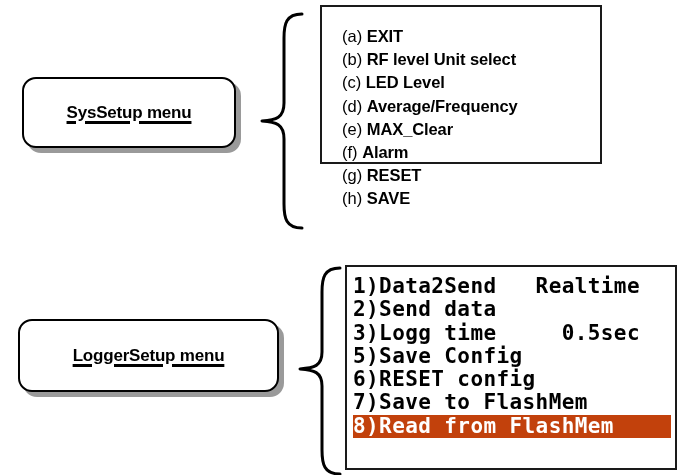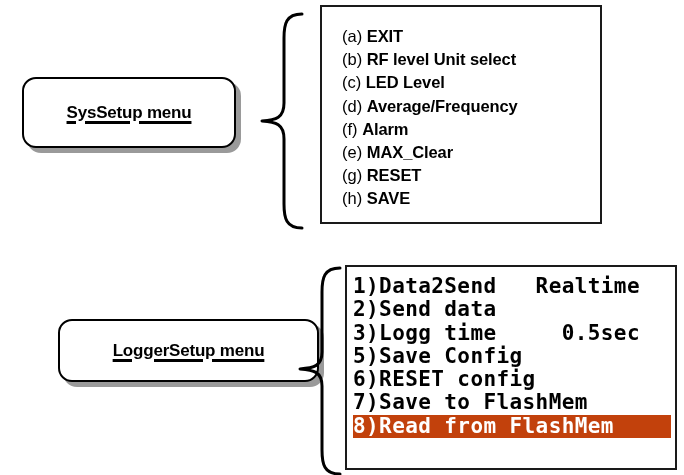--- a/index.html
+++ b/index.html
@@ -48,36 +48,35 @@
   #sys-label-box {
     left: 22px;
     top: 77px;
     width: 214px;
     height: 71px;
   }
   #logger-label-box {
     left: 18px;
     top: 319px;
     width: 261px;
-    height: 63px;
-    margin-left: 40px;
+    height: 73px;
   }
 
   
   .brace {
     position: absolute;
   }
 
   
   #sys-panel {
     position: absolute;
     left: 320px;
     top: 5px;
     width: 282px;
-    height: 219px;
+    height: 159px;
     border: 2.5px solid #1a1a1a;
     background: #ffffff;
     box-sizing: border-box;
     padding: 18px 0 0 20px;
   }
   .sys-item {
     font-size: 16.5px;
     line-height: 23.2px;
     white-space: nowrap;
     display: block;
@@ -152,26 +151,26 @@
     </span>
     <span class="sys-item">
       <span class="marker">(c)</span>
       <span class="text">LED Level</span>
     </span>
     <span class="sys-item">
       <span class="marker">(d)</span>
       <span class="text">Average/Frequency</span>
     </span>
     <span class="sys-item">
+      <span class="marker">(e)</span>
+      <span class="text">MAX_Clear</span>
+    </span>
+    <span class="sys-item">
       <span class="marker">(f)</span>
       <span class="text">Alarm</span>
-    </span>
-    <span class="sys-item">
-      <span class="marker">(e)</span>
-      <span class="text">MAX_Clear</span>
     </span>
     <span class="sys-item">
       <span class="marker">(g)</span>
       <span class="text">RESET</span>
     </span>
     <span class="sys-item">
       <span class="marker">(h)</span>
       <span class="text">SAVE</span>
     </span>
   </div>

